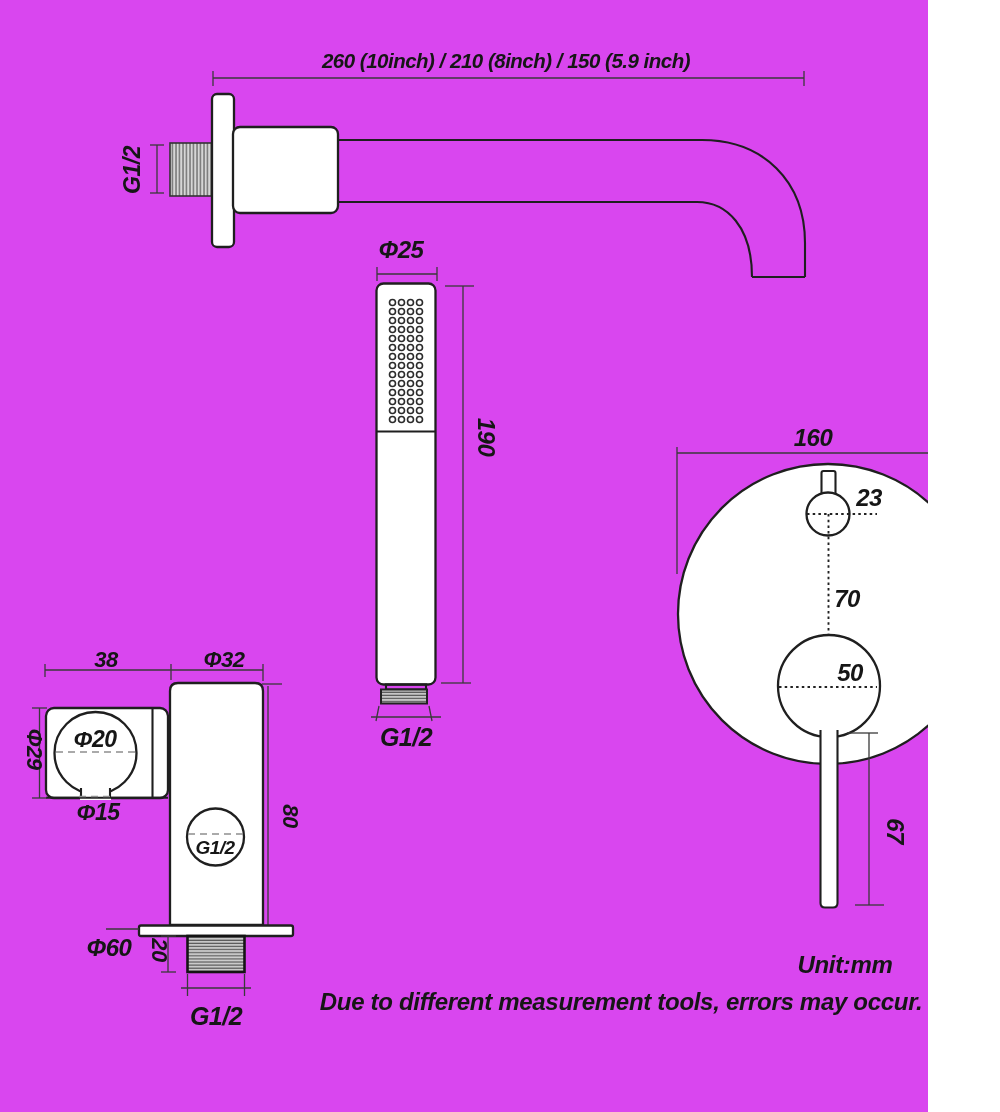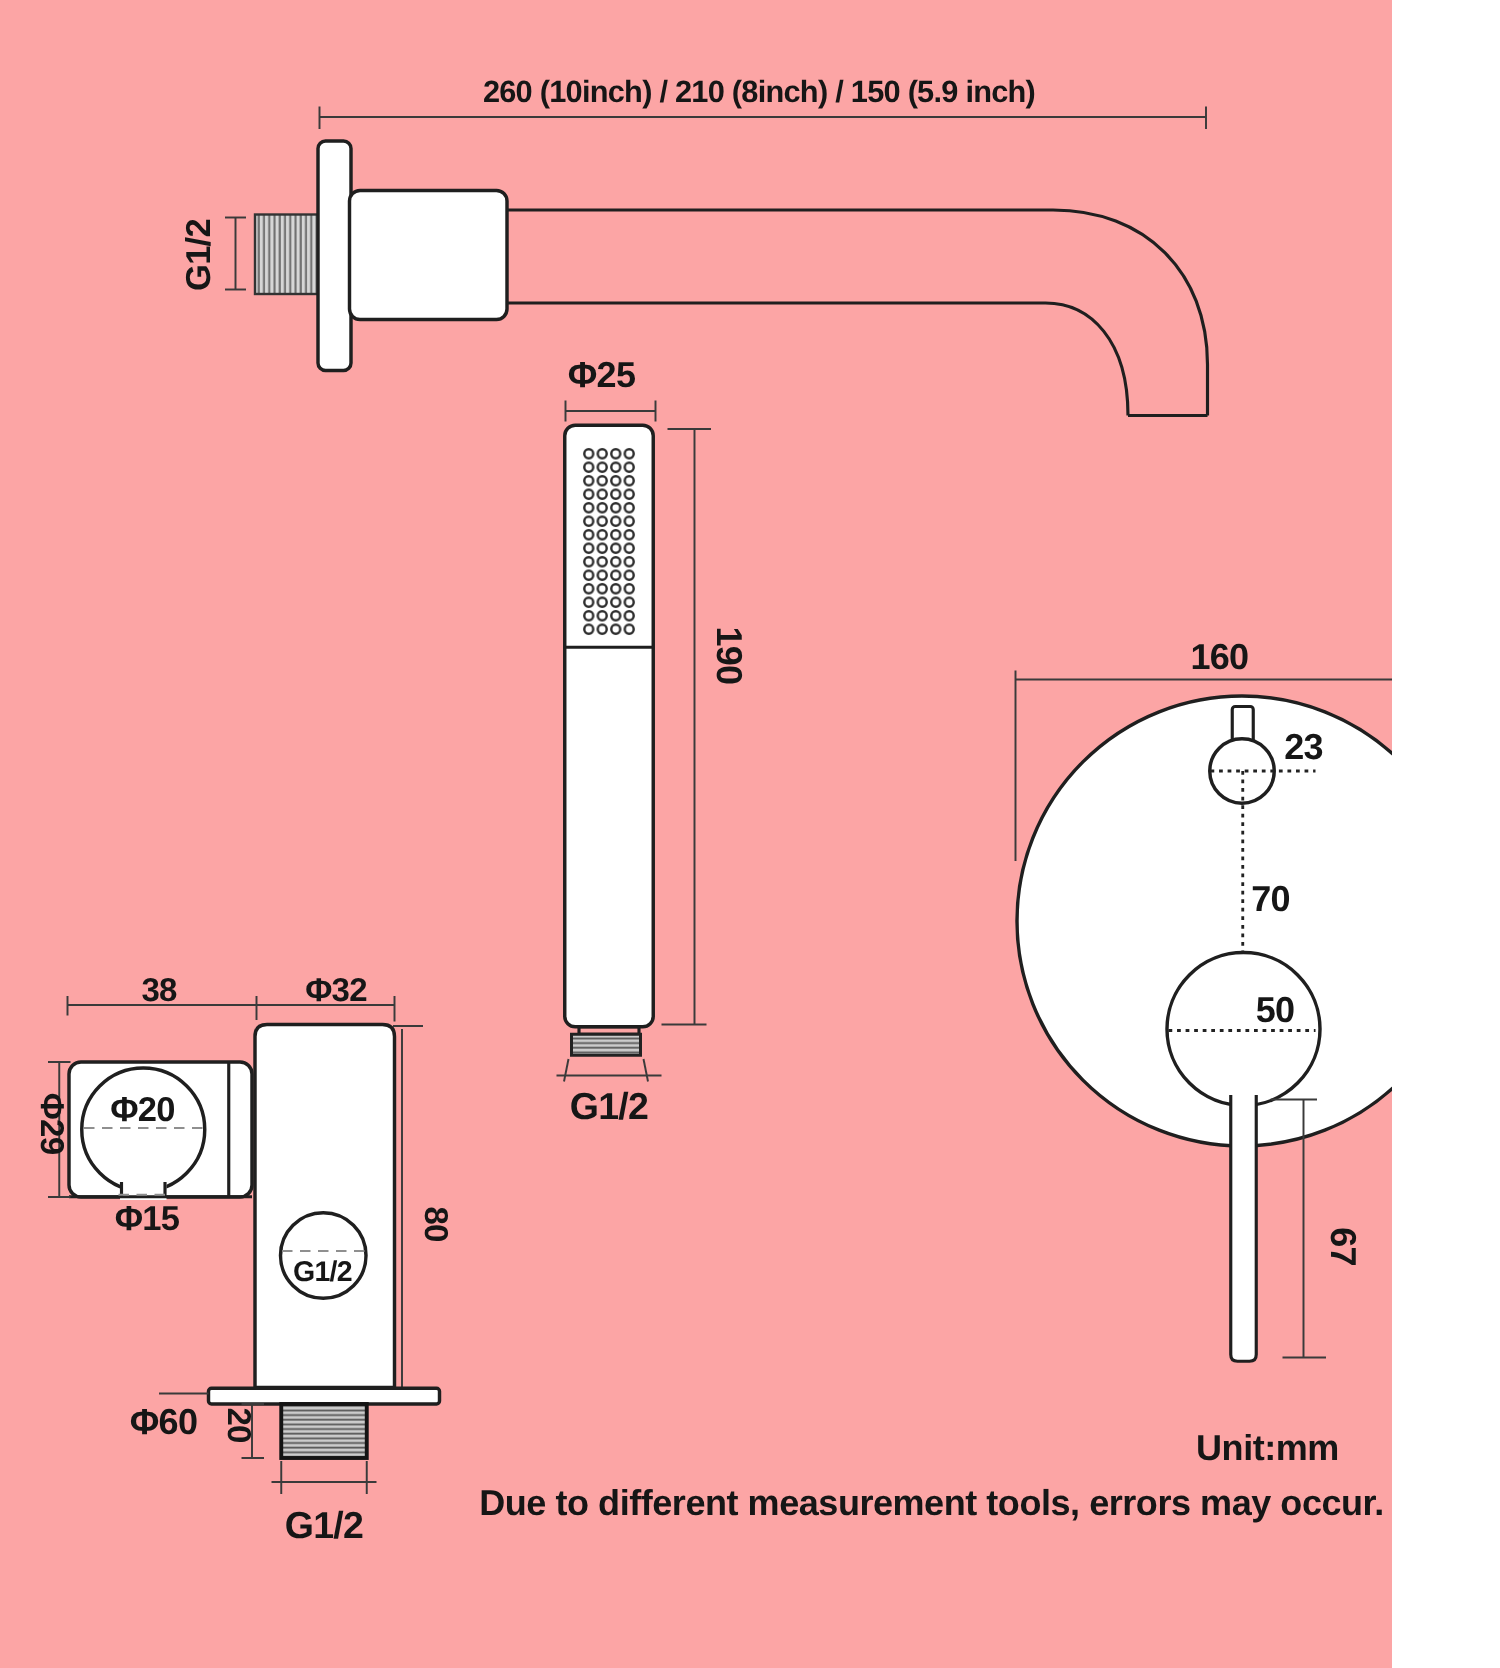--- a/index.html
+++ b/index.html
@@ -1,16 +1,16 @@
 <!DOCTYPE html>
 <html><head>
 <meta charset="utf-8">
 <style>
   html,body{margin:0;padding:0;background:#ffffff;}
-  #stage{position:relative;width:928px;height:1112px;background:#fca5a5;overflow:hidden;}
+  #stage{position:relative;width:928px;height:1112px;background:#d946ef;overflow:hidden;font-style:italic;}
   svg{display:block;}
   .t{font-family:"Liberation Sans","DejaVu Sans",sans-serif;font-weight:700;fill:#161616;letter-spacing:-0.5px;}
   .tn{font-family:"Liberation Sans","DejaVu Sans",sans-serif;font-weight:700;fill:#161616;letter-spacing:-0.3px;}
   .outline{fill:#ffffff;stroke:#1f1f1f;stroke-width:2.3;}
   .outline-thin{fill:none;stroke:#1f1f1f;stroke-width:2.1;}
   .dim{stroke:#3a3a3a;stroke-width:1.3;fill:none;}
   .dash{stroke:#8f8f8f;stroke-width:1.4;fill:none;stroke-dasharray:7 5;}
   .dot{stroke:#222222;stroke-width:1.9;fill:none;stroke-dasharray:2.5 3.2;}
 </style>
 </head>

